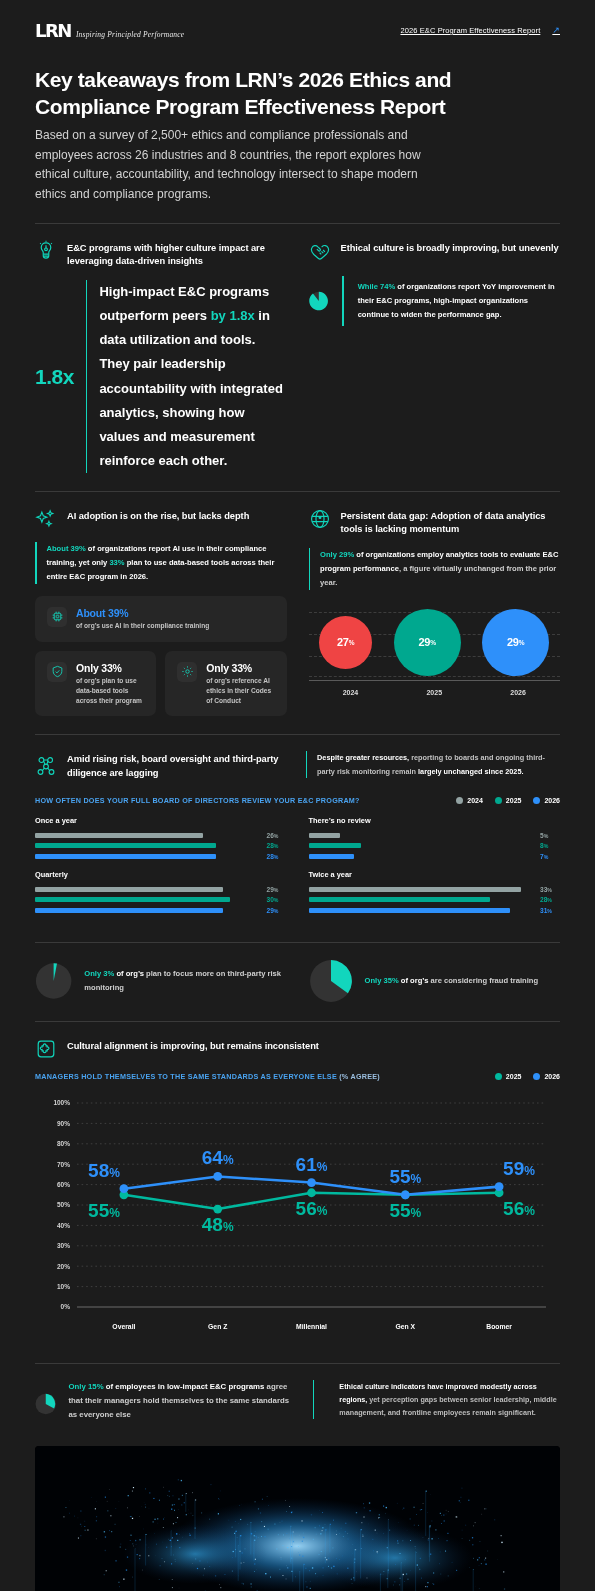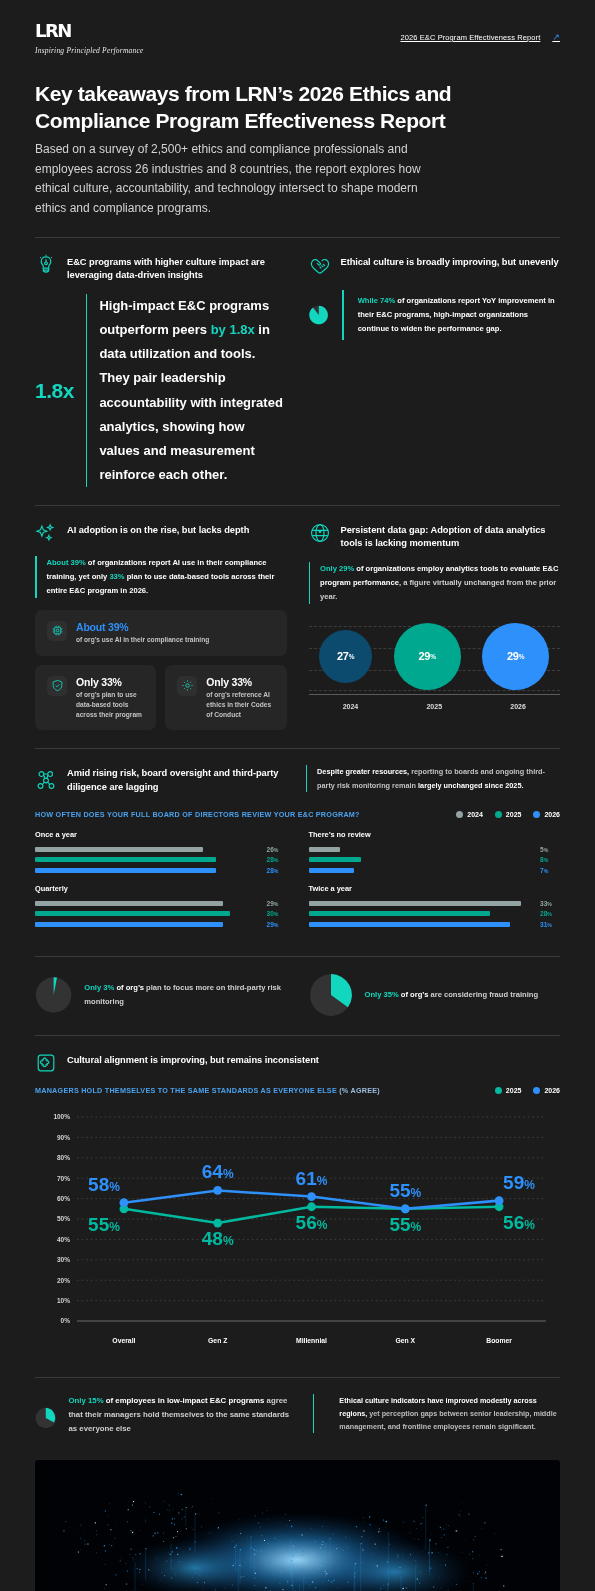--- a/index.html
+++ b/index.html
@@ -7,21 +7,21 @@
     background: #1c1c1c;
     width: 595px;
     font-family: "Liberation Sans", sans-serif;
     color: #ffffff;
     -webkit-font-smoothing: antialiased;
   }
   .page { width: 595px; min-height: 1591px; background: #1c1c1c; position: relative; padding: 0 0 12px 0; }
 
   
   .topbar { display: flex; align-items: center; justify-content: space-between; padding: 20px 35px 0 35px; }
-  .logo-wrap { display: flex; align-items: baseline; gap: 5px; flex-direction: column; }
+  .logo-wrap { display: flex; align-items: baseline; gap: 5px; }
   .logo-mark { font-size: 18px; font-weight: 800; letter-spacing: -1.5px; color: #fff; font-family: "DejaVu Sans", sans-serif; }
   .logo-tag { font-size: 7.5px; font-style: italic; color: #e8e8e8; font-family: "Liberation Serif", serif; letter-spacing: .2px; }
   .toplink { font-size: 7.5px; color: #ffffff; text-decoration: underline; letter-spacing: .1px; display: flex; align-items: center; gap: 12px; }
   .arrow-ne { color: #2e90fa; font-size: 9px; text-decoration: none; display: inline-block; transform: translateY(-1px); }
 
   .hero { padding: 26px 35px 0 35px; }
   h1.hero-title { font-size: 21px; line-height: 1.28; font-weight: 800; letter-spacing: -.4px; color: #fff; }
   p.hero-sub { margin-top: 5px; font-size: 12px; line-height: 1.65; color: #d3d3d3; max-width: 415px; }
 
   .divider { height: 1px; background: #3a3a3a; margin: 18px 35px 0 35px; }
@@ -273,21 +273,21 @@
         </div>
 
         <div class="bubbles">
           <div class="bubble-grid">
             <div class="bgl" style="top:8px"></div>
             <div class="bgl" style="top:30px"></div>
             <div class="bgl" style="top:52px"></div>
             <div class="bgl" style="top:72px"></div>
           </div>
           <div class="bubble-row" id="bubbleRow">
-              <div class="bubble" style="width: 53px; height: 53px; background: #0c4a6e; margin-bottom: 11.5px;">
+              <div class="bubble" style="width: 53px; height: 53px; background: #ef4444; margin-bottom: 11.5px;">
                 <span class="num">27</span>
                 <span class="pc">%</span>
               </div>
               <div class="bubble" style="width: 67px; height: 67px; background: rgb(0, 168, 143); margin-bottom: 4.5px;">
                 <span class="num">29</span>
                 <span class="pc">%</span>
               </div>
               <div class="bubble" style="width: 67px; height: 67px; background: rgb(46, 144, 250); margin-bottom: 4.5px;">
                 <span class="num">29</span>
                 <span class="pc">%</span>

